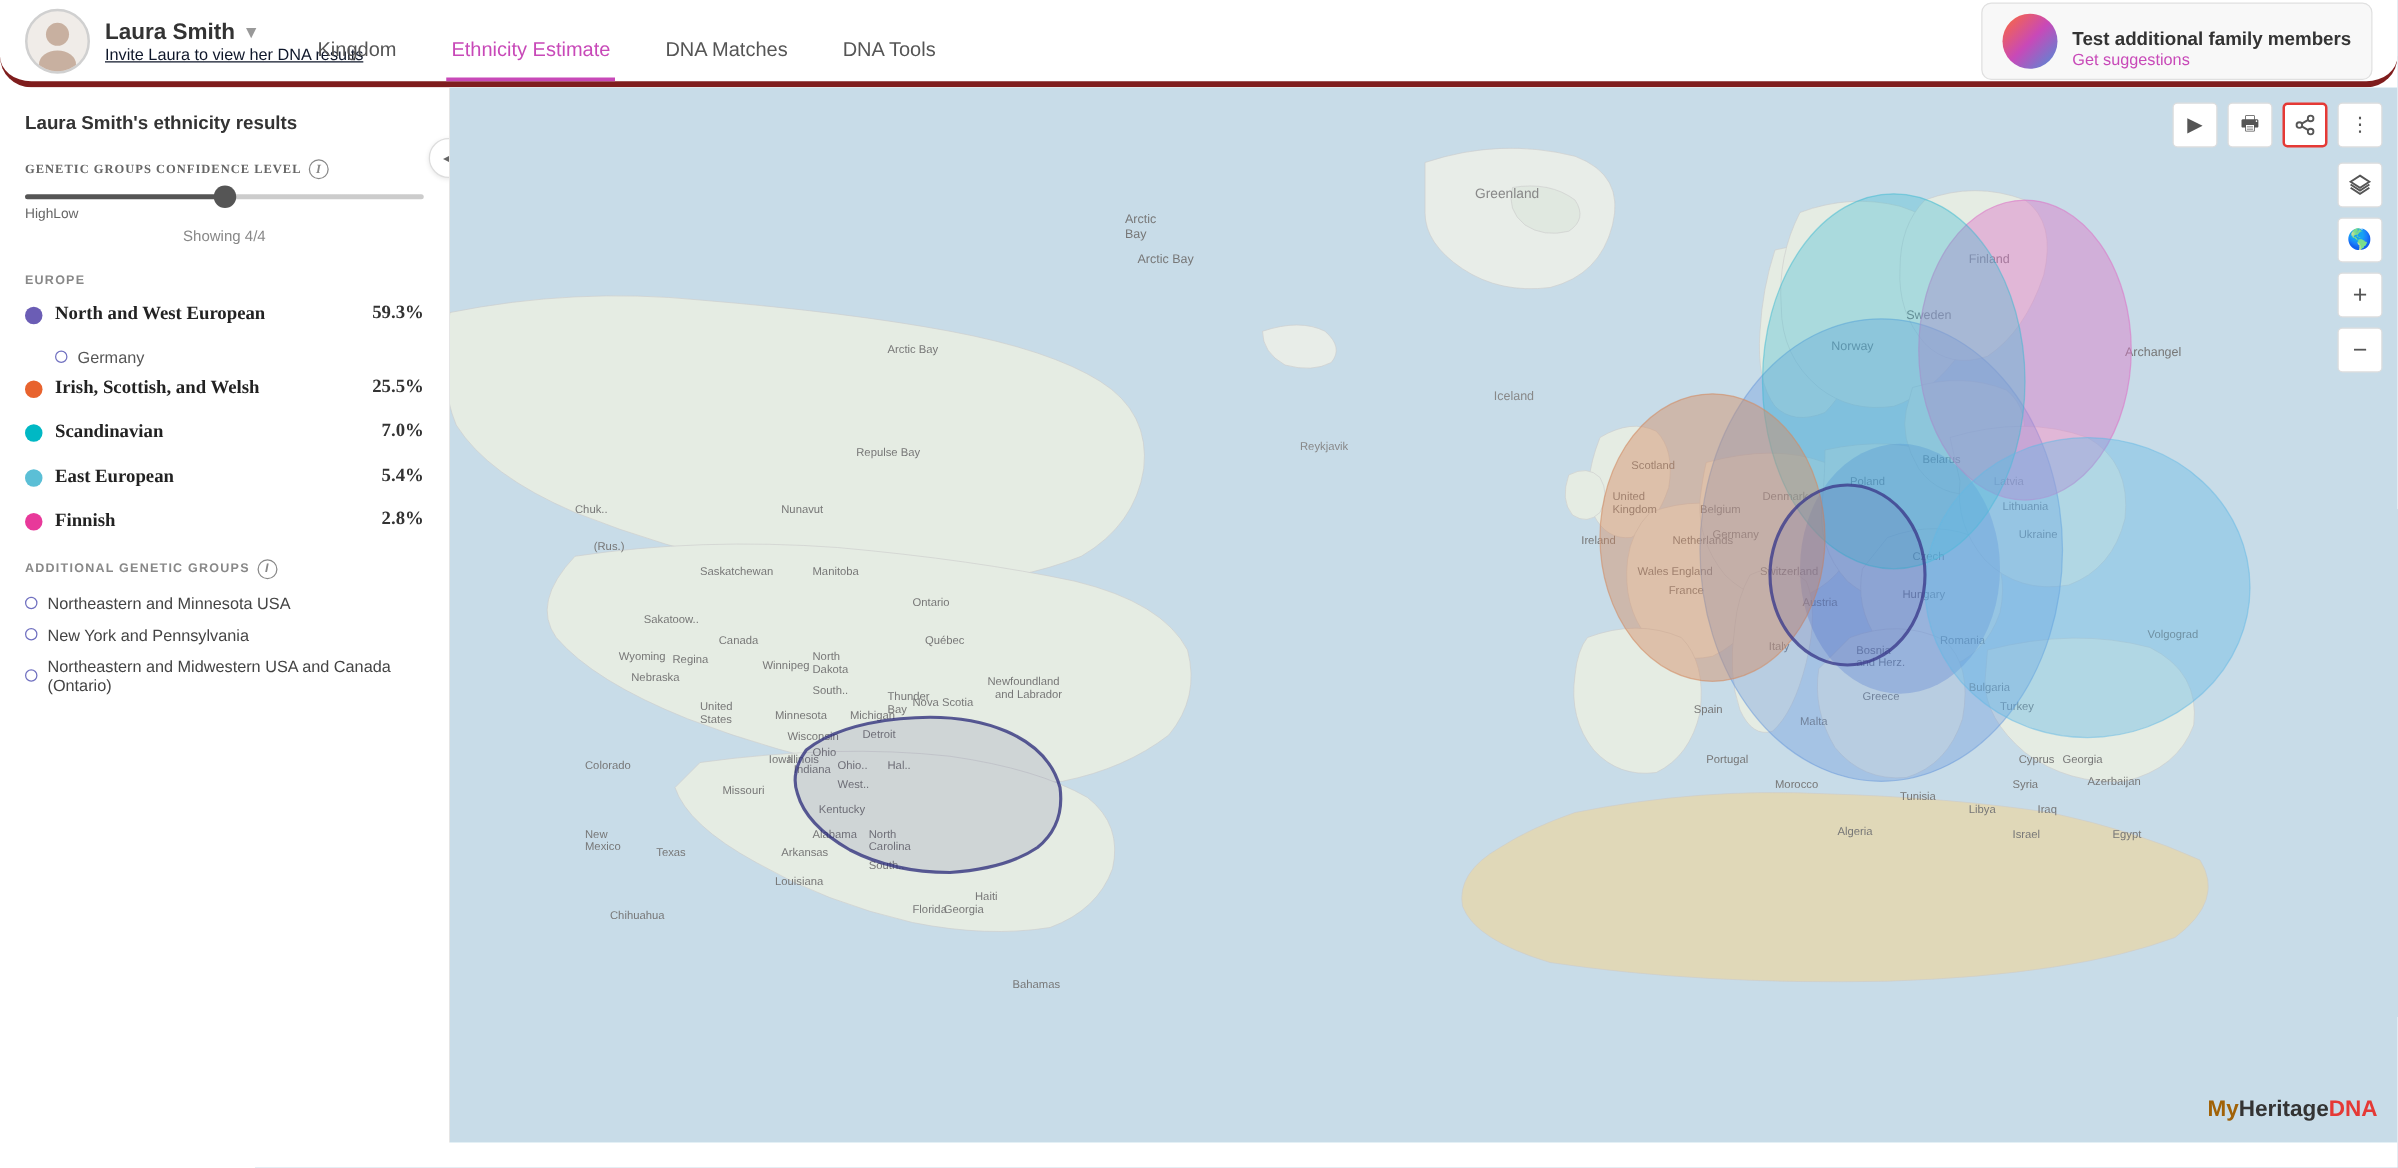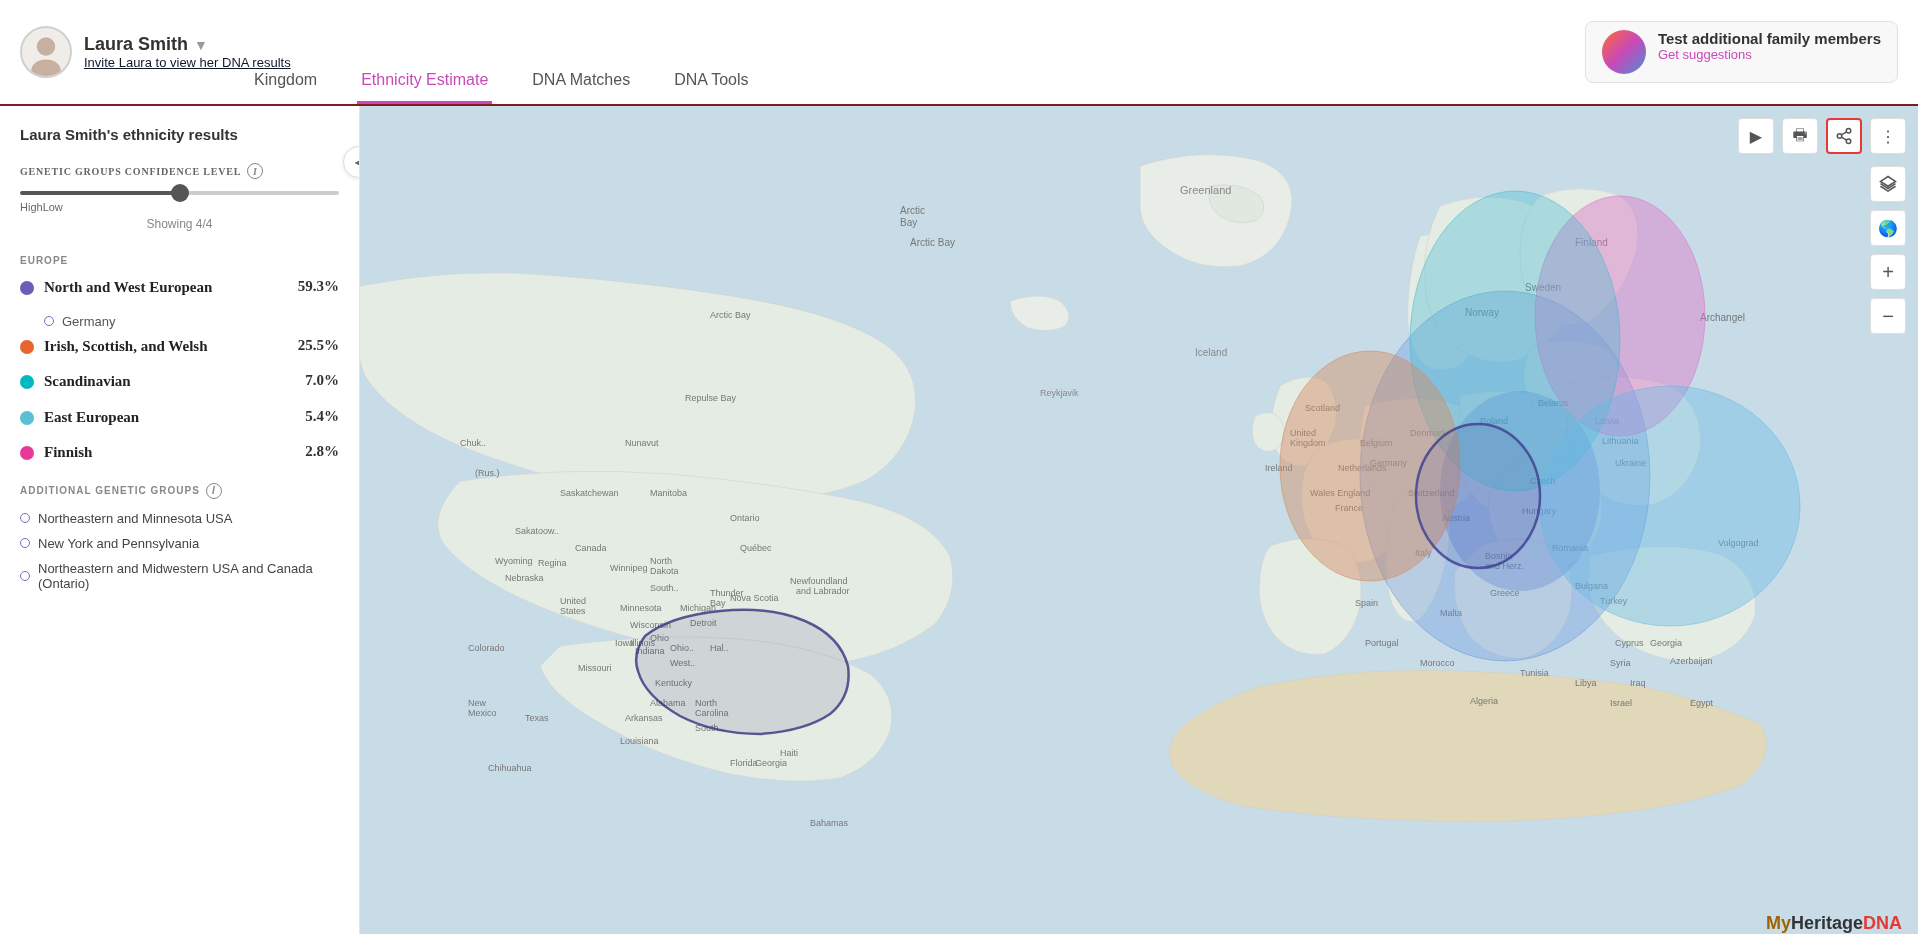--- a/index.html
+++ b/index.html
@@ -3,23 +3,24 @@
   <meta charset="utf-8">
   <style>
     * { box-sizing: border-box; margin: 0; padding: 0; }
     body { font-family: -apple-system, BlinkMacSystemFont, 'Segoe UI', Arial, sans-serif; background: #fff; overflow: hidden; width: 1918px; height: 934px; }
 
     
     .header {
       display: flex;
       align-items: center;
       padding: 8px 20px;
-      border-bottom: 2px solid #7f1d1d;
-      height: 106px;
+      border-bottom: 5px solid #7f1d1d;
+      height: 70px;
       position: relative;
+      border-radius: 25px;
     }
     .user-section {
       display: flex;
       align-items: center;
       gap: 12px;
     }
     .avatar-circle {
       width: 52px; height: 52px;
       border-radius: 50%;
       border: 2px solid #d0d0d0;
@@ -59,21 +60,21 @@
 
     
     .header-right {
       margin-left: auto;
       display: flex;
       align-items: center;
       gap: 16px;
     }
     .test-banner {
       display: flex;
-      align-items: flex-start;
+      align-items: flex-end;
       gap: 12px;
       background: #f8f8f8;
       border: 1px solid #e0e0e0;
       border-radius: 8px;
       padding: 8px 16px;
     }
     .test-banner-img {
       width: 44px; height: 44px;
       border-radius: 50%;
       background: linear-gradient(135deg, #ff6b35, #c849b8, #4a90d9);

